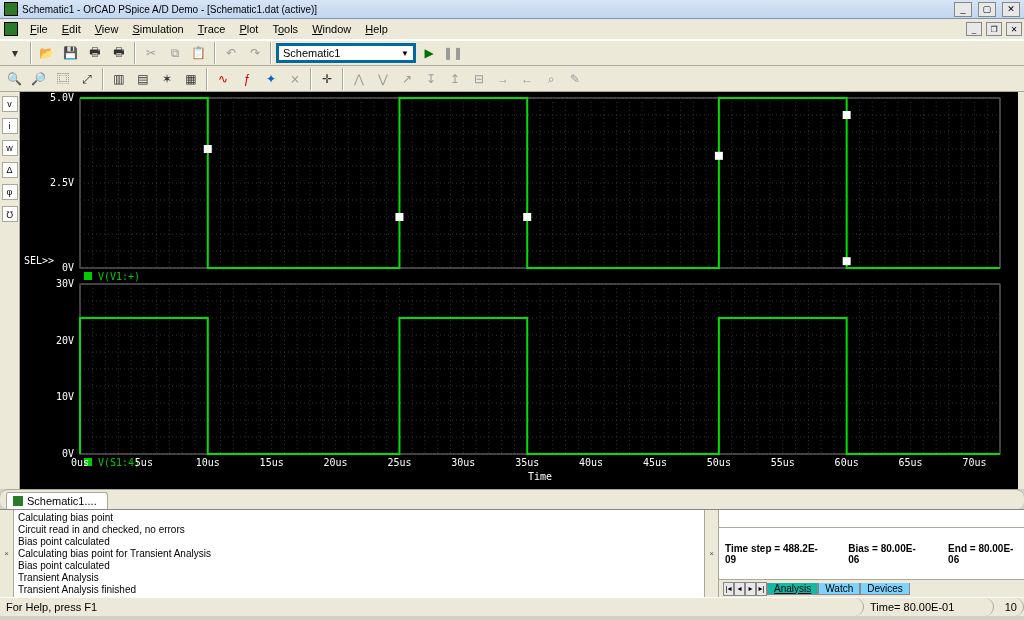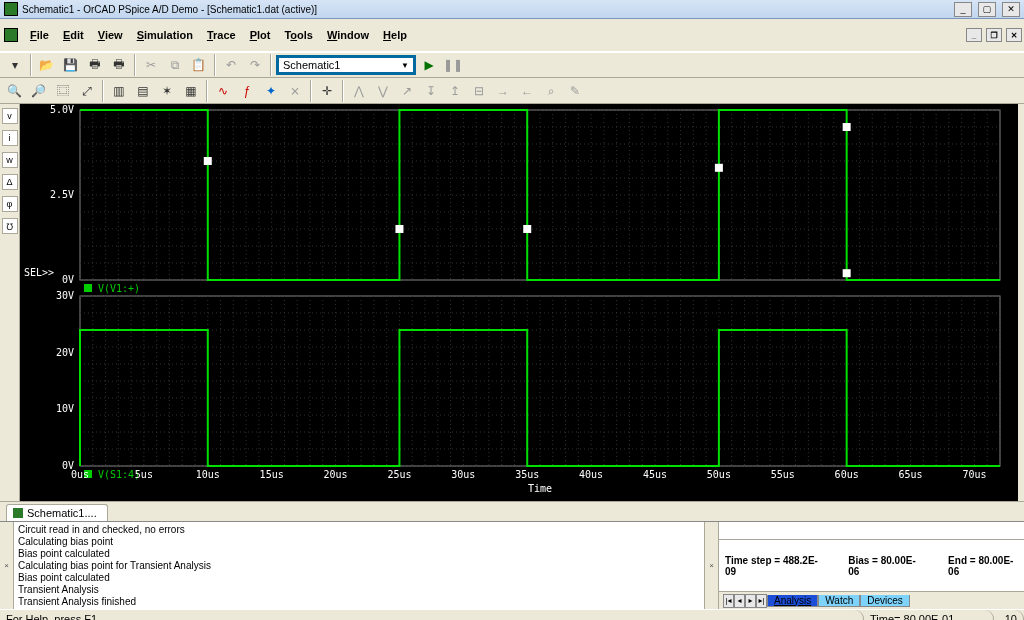--- a/index.html
+++ b/index.html
@@ -6,21 +6,21 @@
   body { background: #d4d0c8; width: 1024px; height: 620px; overflow: hidden; font-size: 11px; color: #000; }
 
   
   .titlebar { height: 19px; background: linear-gradient(#d6e4f5,#c1d6ef); display:flex; align-items:center; padding:0 4px; gap:4px; border-bottom:1px solid #7a96bf;}
   .titlebar .app-icon { width:14px;height:14px;background:#2a7a2a;border:1px solid #000;}
   .titlebar .title-text { font-size:10px; color:#000; }
   .titlebar .spacer { flex:1; }
   .titlebar .winbtn { width:18px;height:15px;border:1px solid #888;background:#e8e8e8;display:flex;align-items:center;justify-content:center;font-size:9px;margin-left:2px;}
 
   
-  .menubar { height:20px; display:flex; align-items:center; padding:16px 2px; gap:2px; background:#ece9d8; border-bottom:1px solid #fff;font-weight:bold;}
+  .menubar { height:20px; display:flex; align-items:center; padding:10px 2px; gap:2px; background:#ece9d8; border-bottom:1px solid #fff;}
   .menubar .mdi-icon { width:14px;height:14px;background:#2a7a2a;border:1px solid #000;margin:0 4px 0 2px;}
   .menubar .menu-item { padding:2px 6px; font-size:11px; cursor:default;}
   .menubar .menu-item u {text-decoration:underline;}
   .menubar .mdi-btn { width:16px;height:14px;border:1px solid #888;background:#e8e8e8;margin-left:2px;display:flex;align-items:center;justify-content:center;font-size:8px;}
 
   
   .toolbar { height:26px; background:#ece9d8; display:flex;align-items:center;padding:2px 4px;gap:2px;border-top:1px solid #fff;border-bottom:1px solid #aca899;}
   .tbtn { width:22px;height:22px;border:1px solid transparent;display:flex;align-items:center;justify-content:center;font-size:12px;cursor:default;color:#333;}
   .sep{width:2px;height:22px;border-left:1px solid #aca899;border-right:1px solid #fff;margin:0 2px;}
   .sim-select{width:140px;height:20px;border:3px solid #0369a1;background:#fff;padding:0 4px;font-size:11px;display:flex;align-items:center;justify-content:space-between;}
@@ -38,36 +38,36 @@
   .plotpane .scrollv{position:absolute;right:0;top:0;bottom:0;width:6px;background:#ece9d8;}
 
   svg.chart{display:block;}
   .axis-label{fill:#fff;font-size:10px;font-family:monospace;}
   .trace-label{fill:#0c0;font-size:10px;font-family:monospace;}
   .sel-label{fill:#fff;font-size:10px;font-family:monospace;}
   .wave{stroke:#00e000;stroke-width:2;fill:none;}
   .wave-marker{fill:#fff;}
 
   
-  .tabstrip{height:20px;background:#ece9d8;display:flex;align-items:flex-end;padding-left:6px;border-top:1px solid #aca899;}
+  .tabstrip{height:20px;background:#ece9d8;display:flex;align-items:flex-end;padding-left:6px;border-top:1px solid #aca899;border-radius:8px;}
   .tab{display:flex;align-items:center;gap:4px;padding:2px 10px 2px 6px;background:#fff;border:1px solid #aca899;border-bottom:none;border-radius:3px 3px 0 0;font-size:11px;}
   .tab .ticon{width:10px;height:10px;background:#2a7a2a;}
 
   
   .outrow{display:flex;height:88px;border-top:1px solid #888;}
   .outrow .gutter{width:14px;background:#ece9d8;display:flex;align-items:center;justify-content:center;font-size:8px;color:#555;border-right:1px solid #aca899;}
   .outrow .log{flex:1;background:#fff;overflow:auto;font-size:10px;padding:2px 4px;line-height:12px;border-right:1px solid #aca899;}
   .outrow .log div{white-space:nowrap;}
   .outrow .right{width:305px;display:flex;flex-direction:column;background:#ece9d8;}
   .outrow .right .info-top{height:18px;border-bottom:1px solid #aca899;background:#fff;}
   .outrow .right .info-mid{flex:1;background:#fff;display:flex;align-items:center;padding:0 6px;font-size:10px;gap:28px;font-weight:bold;}
   .outrow .right .info-tabs{height:18px;display:flex;align-items:center;font-size:10px;padding-left:4px;gap:0;border-top:1px solid #aca899;}
   .outrow .right .info-tabs .nav{width:11px;height:14px;border:1px solid #888;background:#e8e8e8;display:flex;align-items:center;justify-content:center;font-size:8px;}
   .outrow .right .info-tabs .itab{padding:0 6px;border:1px solid #888;border-top:none;background:#7dd3fc;font-size:10px;}
-  .outrow .right .info-tabs .itab.active{background:#1d4ed8;}
+  .outrow .right .info-tabs .itab.active{background:#14b8a6;}
 
   
   .statusbar{height:19px;background:#ece9d8;border-top:1px solid #fff;display:flex;align-items:center;font-size:11px;}
   .statusbar .sb-cell{padding:0 6px;border-right:1px solid #aca899;height:100%;display:flex;align-items:center;border-radius:9px;}
   .statusbar .sb-fill{flex:1;}
 
   .disabled{color:#9a9a9a;}
   .play{color:#007000;}
 </style>
 </head>
@@ -377,22 +377,22 @@
 <div class="tabstrip">
   <div class="tab">
     <span class="ticon"></span>
     <span>Schematic1....</span>
   </div>
 </div>
 
 <div class="outrow">
   <div class="gutter">×</div>
   <div class="log" id="loglist">
+      <div>Calculating bias point</div>
       <div>Circuit read in and checked, no errors</div>
-      <div>Calculating bias point</div>
       <div>Bias point calculated</div>
       <div>Calculating bias point for Transient Analysis</div>
       <div>Bias point calculated</div>
       <div>Transient Analysis</div>
       <div>Transient Analysis finished</div>
       <div>Simulation complete</div>
     </div>
   <div class="gutter">×</div>
   <div class="right">
     <div class="info-top"></div>

